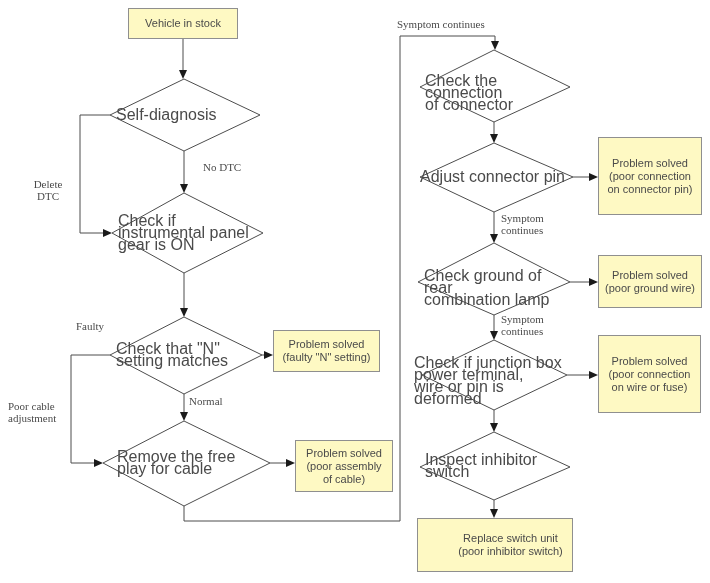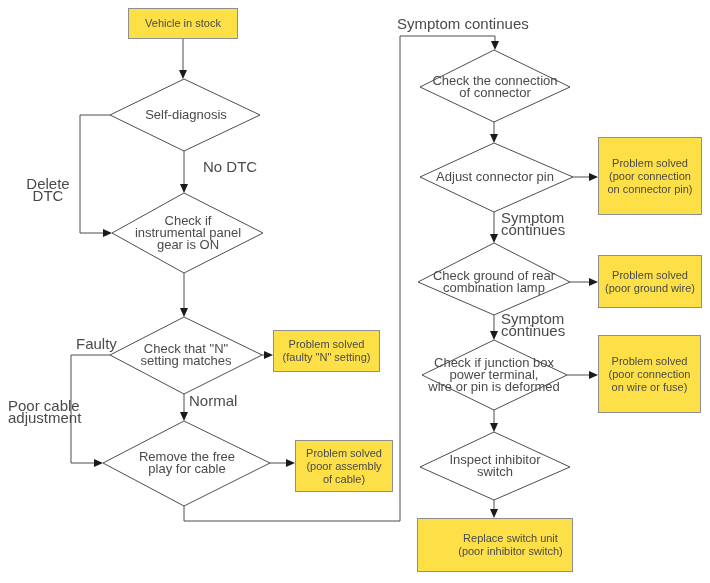--- a/index.html
+++ b/index.html
@@ -12,31 +12,32 @@
   html,body{margin:0;padding:0;background:#fff;}
   .canvas{
     position:relative;width:710px;height:583px;background:var(--bg);
     font-family:"Liberation Sans",sans-serif;color:var(--text);overflow:hidden;
   }
   svg.layer{position:absolute;left:0;top:0;}
   .ln{stroke:var(--line);stroke-width:1;fill:none;}
   .dm{stroke:var(--line);stroke-width:1;fill:#ffffff;}
   .ah{fill:var(--arrow);stroke:none;}
   .lbl{
-    position:absolute;font-size:15px;line-height:12px;
+    position:absolute;font-size:11px;line-height:12px;
     white-space:pre-line;
+    font-family:Liberation Serif, serif;
   }
   .ctr{text-align:center;}
   .dtext{
-    position:absolute;font-size:13px;line-height:12px;
-    white-space:pre-line;text-align:center;
+    position:absolute;font-size:16px;line-height:12px;
+    white-space:pre-line;
   }
   .box{
     position:absolute;box-sizing:border-box;border:1px solid var(--box-border);
-    background:#fde047;display:flex;align-items:center;justify-content:center;
+    background:#fef9c3;display:flex;align-items:center;justify-content:center;
     font-size:11px;line-height:13px;text-align:center;white-space:pre-line;
   }
 </style>
 </head>
 <body>
 
 <div class="canvas">
 
   <svg class="layer" width="710" height="583" viewBox="0 0 710 583">
 
@@ -119,21 +120,21 @@
 combination lamp</div>
   <div class="dtext" style="left:414px;top:357px;width:160px;">Check if junction box
 power terminal,
 wire or pin is deformed</div>
   <div class="dtext" style="left:425px;top:454px;width:140px;">Inspect inhibitor
 switch</div>
 
   <div class="lbl ctr" style="left:24px;top:159px;width:48px;margin-top:19px;">Delete
 DTC</div>
   <div class="lbl" style="left:203px;top:161px;">No DTC</div>
-  <div class="lbl" style="left:76px;top:338px;">Faulty</div>
+  <div class="lbl" style="left:76px;top:320px;">Faulty</div>
   <div class="lbl" style="left:8px;top:400px;">Poor cable
 adjustment</div>
   <div class="lbl" style="left:189px;top:395px;">Normal</div>
   <div class="lbl" style="left:397px;top:18px;">Symptom continues</div>
   <div class="lbl" style="left:501px;top:212px;">Symptom
 continues</div>
   <div class="lbl" style="left:501px;top:313px;">Symptom
 continues</div>
 
 </div>

